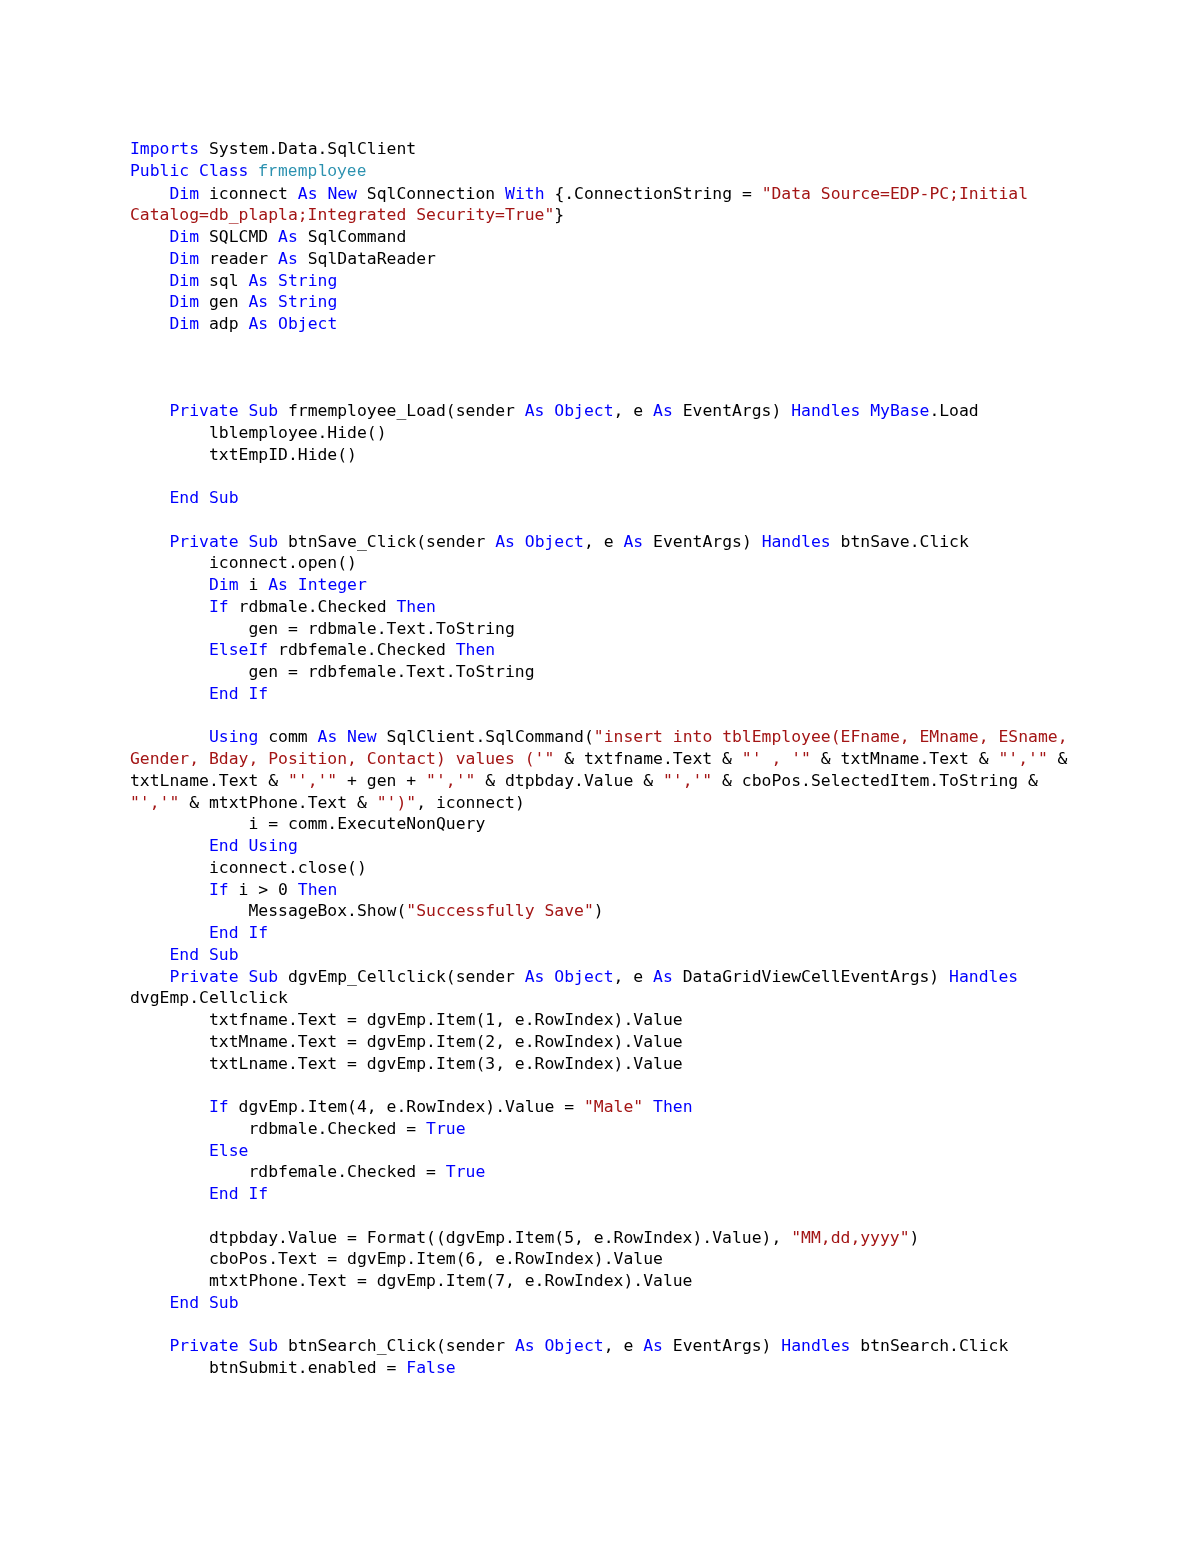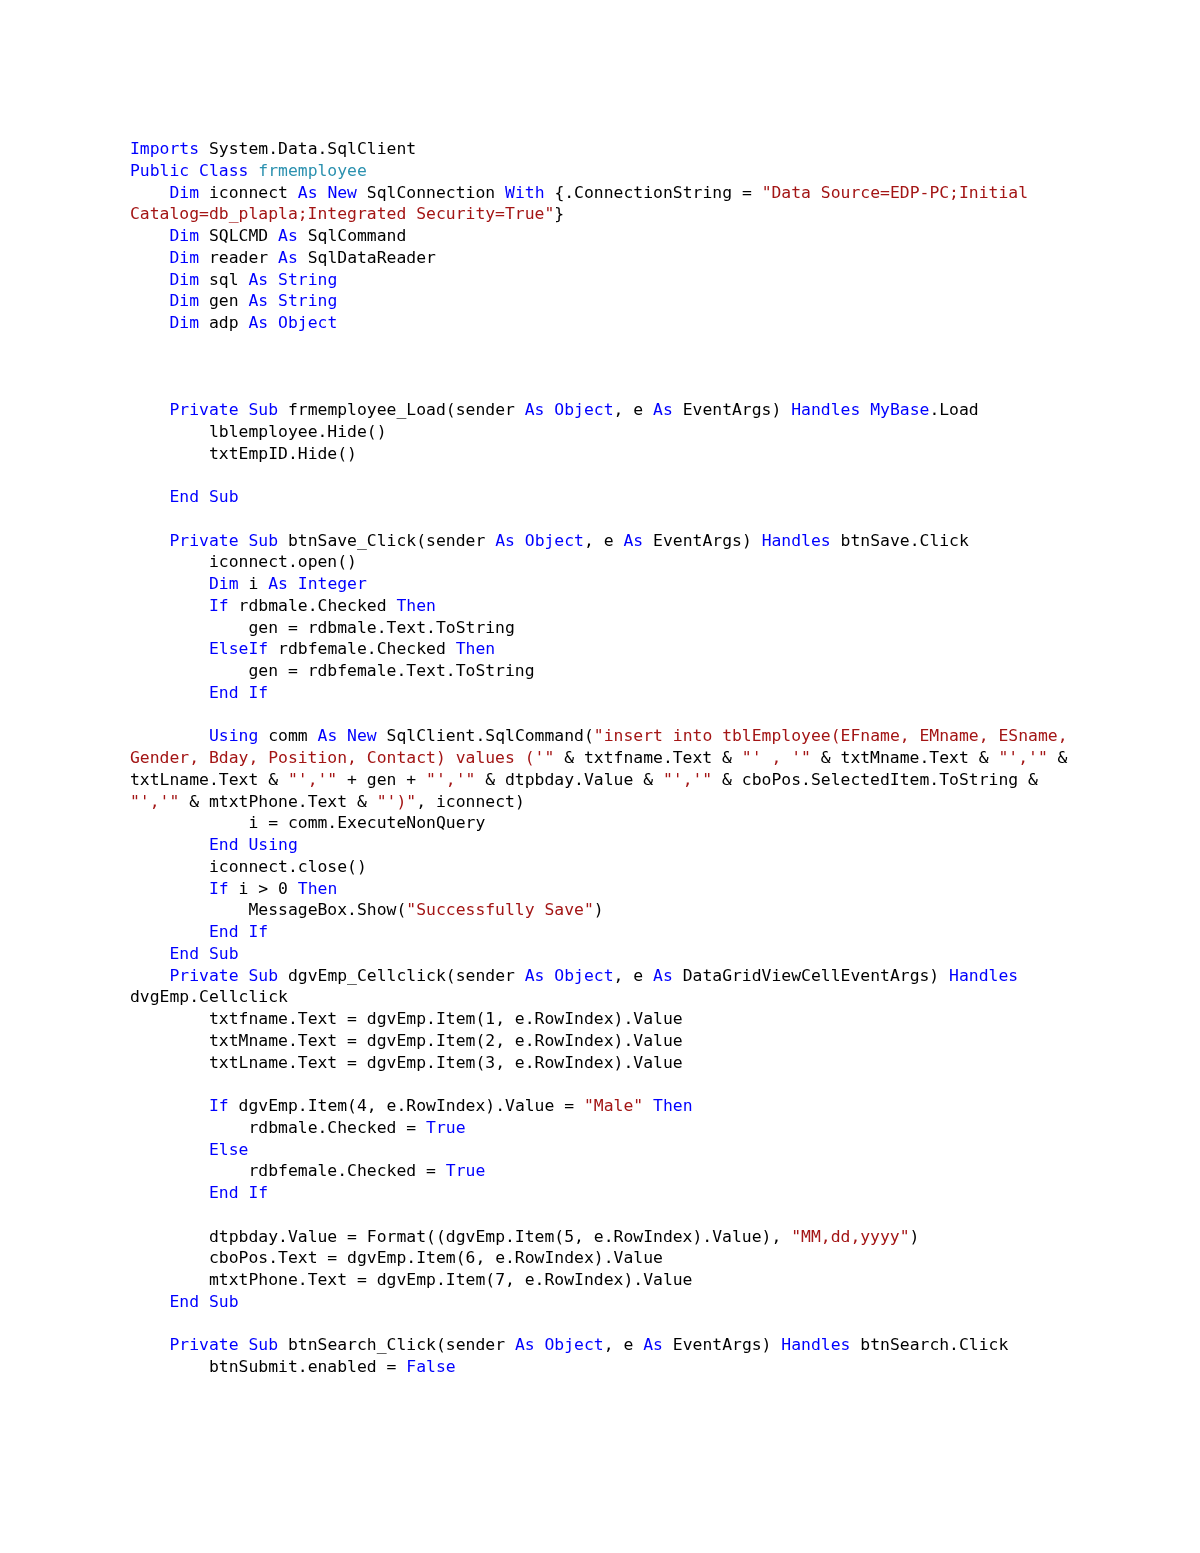--- a/index.html
+++ b/index.html
@@ -29,21 +29,21 @@
     white-space: pre-wrap;
     word-break: normal;
     letter-spacing: 0px;
     color: #000000;
   }
   .line {
     min-height: 21.75px;
     white-space: pre-wrap;
   }
   .kw  { color: #0000ff; }
-  .typ { color: #2b91af; }
+  .typ { color: #2b91af; font-family: Liberation Mono, monospace; }
   .str { color: #a31515; }
   .pln { color: #000000; }
 </style>
 </head>
 <body>
 
 <div id="page">
   <div id="code-block"><div class="line"><span class="kw">Imports</span><span class="pln"> System.Data.SqlClient</span></div><div class="line"><span class="kw">Public Class </span><span class="typ">frmemployee</span></div><div class="line"><span class="pln">    </span><span class="kw">Dim</span><span class="pln"> iconnect </span><span class="kw">As New</span><span class="pln"> SqlConnection </span><span class="kw">With</span><span class="pln"> {.ConnectionString = </span><span class="str">"Data Source=EDP-PC;Initial Catalog=db_plapla;Integrated Security=True"</span><span class="pln">}</span></div><div class="line"><span class="pln">    </span><span class="kw">Dim</span><span class="pln"> SQLCMD </span><span class="kw">As</span><span class="pln"> SqlCommand</span></div><div class="line"><span class="pln">    </span><span class="kw">Dim</span><span class="pln"> reader </span><span class="kw">As</span><span class="pln"> SqlDataReader</span></div><div class="line"><span class="pln">    </span><span class="kw">Dim</span><span class="pln"> sql </span><span class="kw">As String</span></div><div class="line"><span class="pln">    </span><span class="kw">Dim</span><span class="pln"> gen </span><span class="kw">As String</span></div><div class="line"><span class="pln">    </span><span class="kw">Dim</span><span class="pln"> adp </span><span class="kw">As Object</span></div><div class="line">&nbsp;</div><div class="line">&nbsp;</div><div class="line">&nbsp;</div><div class="line"><span class="pln">    </span><span class="kw">Private Sub</span><span class="pln"> frmemployee_Load(sender </span><span class="kw">As Object</span><span class="pln">, e </span><span class="kw">As</span><span class="pln"> EventArgs) </span><span class="kw">Handles MyBase</span><span class="pln">.Load</span></div><div class="line"><span class="pln">        lblemployee.Hide()</span></div><div class="line"><span class="pln">        txtEmpID.Hide()</span></div><div class="line">&nbsp;</div><div class="line"><span class="pln">    </span><span class="kw">End Sub</span></div><div class="line">&nbsp;</div><div class="line"><span class="pln">    </span><span class="kw">Private Sub</span><span class="pln"> btnSave_Click(sender </span><span class="kw">As Object</span><span class="pln">, e </span><span class="kw">As</span><span class="pln"> EventArgs) </span><span class="kw">Handles</span><span class="pln"> btnSave.Click</span></div><div class="line"><span class="pln">        iconnect.open()</span></div><div class="line"><span class="pln">        </span><span class="kw">Dim</span><span class="pln"> i </span><span class="kw">As Integer</span></div><div class="line"><span class="pln">        </span><span class="kw">If</span><span class="pln"> rdbmale.Checked </span><span class="kw">Then</span></div><div class="line"><span class="pln">            gen = rdbmale.Text.ToString</span></div><div class="line"><span class="pln">        </span><span class="kw">ElseIf</span><span class="pln"> rdbfemale.Checked </span><span class="kw">Then</span></div><div class="line"><span class="pln">            gen = rdbfemale.Text.ToString</span></div><div class="line"><span class="pln">        </span><span class="kw">End If</span></div><div class="line">&nbsp;</div><div class="line"><span class="pln">        </span><span class="kw">Using</span><span class="pln"> comm </span><span class="kw">As New</span><span class="pln"> SqlClient.SqlCommand(</span><span class="str">"insert into tblEmployee(EFname, EMname, ESname, Gender, Bday, Position, Contact) values ('"</span><span class="pln"> &amp; txtfname.Text &amp; </span><span class="str">"' , '"</span><span class="pln"> &amp; txtMname.Text &amp; </span><span class="str">"','"</span><span class="pln"> &amp; txtLname.Text &amp; </span><span class="str">"','"</span><span class="pln"> + gen + </span><span class="str">"','"</span><span class="pln"> &amp; dtpbday.Value &amp; </span><span class="str">"','"</span><span class="pln"> &amp; cboPos.SelectedItem.ToString &amp; </span><span class="str">"','"</span><span class="pln"> &amp; mtxtPhone.Text &amp; </span><span class="str">"')"</span><span class="pln">, iconnect)</span></div><div class="line"><span class="pln">            i = comm.ExecuteNonQuery</span></div><div class="line"><span class="pln">        </span><span class="kw">End Using</span></div><div class="line"><span class="pln">        iconnect.close()</span></div><div class="line"><span class="pln">        </span><span class="kw">If</span><span class="pln"> i &gt; 0 </span><span class="kw">Then</span></div><div class="line"><span class="pln">            MessageBox.Show(</span><span class="str">"Successfully Save"</span><span class="pln">)</span></div><div class="line"><span class="pln">        </span><span class="kw">End If</span></div><div class="line"><span class="pln">    </span><span class="kw">End Sub</span></div><div class="line"><span class="pln">    </span><span class="kw">Private Sub</span><span class="pln"> dgvEmp_Cellclick(sender </span><span class="kw">As Object</span><span class="pln">, e </span><span class="kw">As</span><span class="pln"> DataGridViewCellEventArgs) </span><span class="kw">Handles</span><span class="pln"> dvgEmp.Cellclick</span></div><div class="line"><span class="pln">        txtfname.Text = dgvEmp.Item(1, e.RowIndex).Value</span></div><div class="line"><span class="pln">        txtMname.Text = dgvEmp.Item(2, e.RowIndex).Value</span></div><div class="line"><span class="pln">        txtLname.Text = dgvEmp.Item(3, e.RowIndex).Value</span></div><div class="line">&nbsp;</div><div class="line"><span class="pln">        </span><span class="kw">If</span><span class="pln"> dgvEmp.Item(4, e.RowIndex).Value = </span><span class="str">"Male"</span><span class="pln"> </span><span class="kw">Then</span></div><div class="line"><span class="pln">            rdbmale.Checked = </span><span class="kw">True</span></div><div class="line"><span class="pln">        </span><span class="kw">Else</span></div><div class="line"><span class="pln">            rdbfemale.Checked = </span><span class="kw">True</span></div><div class="line"><span class="pln">        </span><span class="kw">End If</span></div><div class="line">&nbsp;</div><div class="line"><span class="pln">        dtpbday.Value = Format((dgvEmp.Item(5, e.RowIndex).Value), </span><span class="str">"MM,dd,yyyy"</span><span class="pln">)</span></div><div class="line"><span class="pln">        cboPos.Text = dgvEmp.Item(6, e.RowIndex).Value</span></div><div class="line"><span class="pln">        mtxtPhone.Text = dgvEmp.Item(7, e.RowIndex).Value</span></div><div class="line"><span class="pln">    </span><span class="kw">End Sub</span></div><div class="line">&nbsp;</div><div class="line"><span class="pln">    </span><span class="kw">Private Sub</span><span class="pln"> btnSearch_Click(sender </span><span class="kw">As Object</span><span class="pln">, e </span><span class="kw">As</span><span class="pln"> EventArgs) </span><span class="kw">Handles</span><span class="pln"> btnSearch.Click</span></div><div class="line"><span class="pln">        btnSubmit.enabled = </span><span class="kw">False</span></div></div>
 </div>
 

